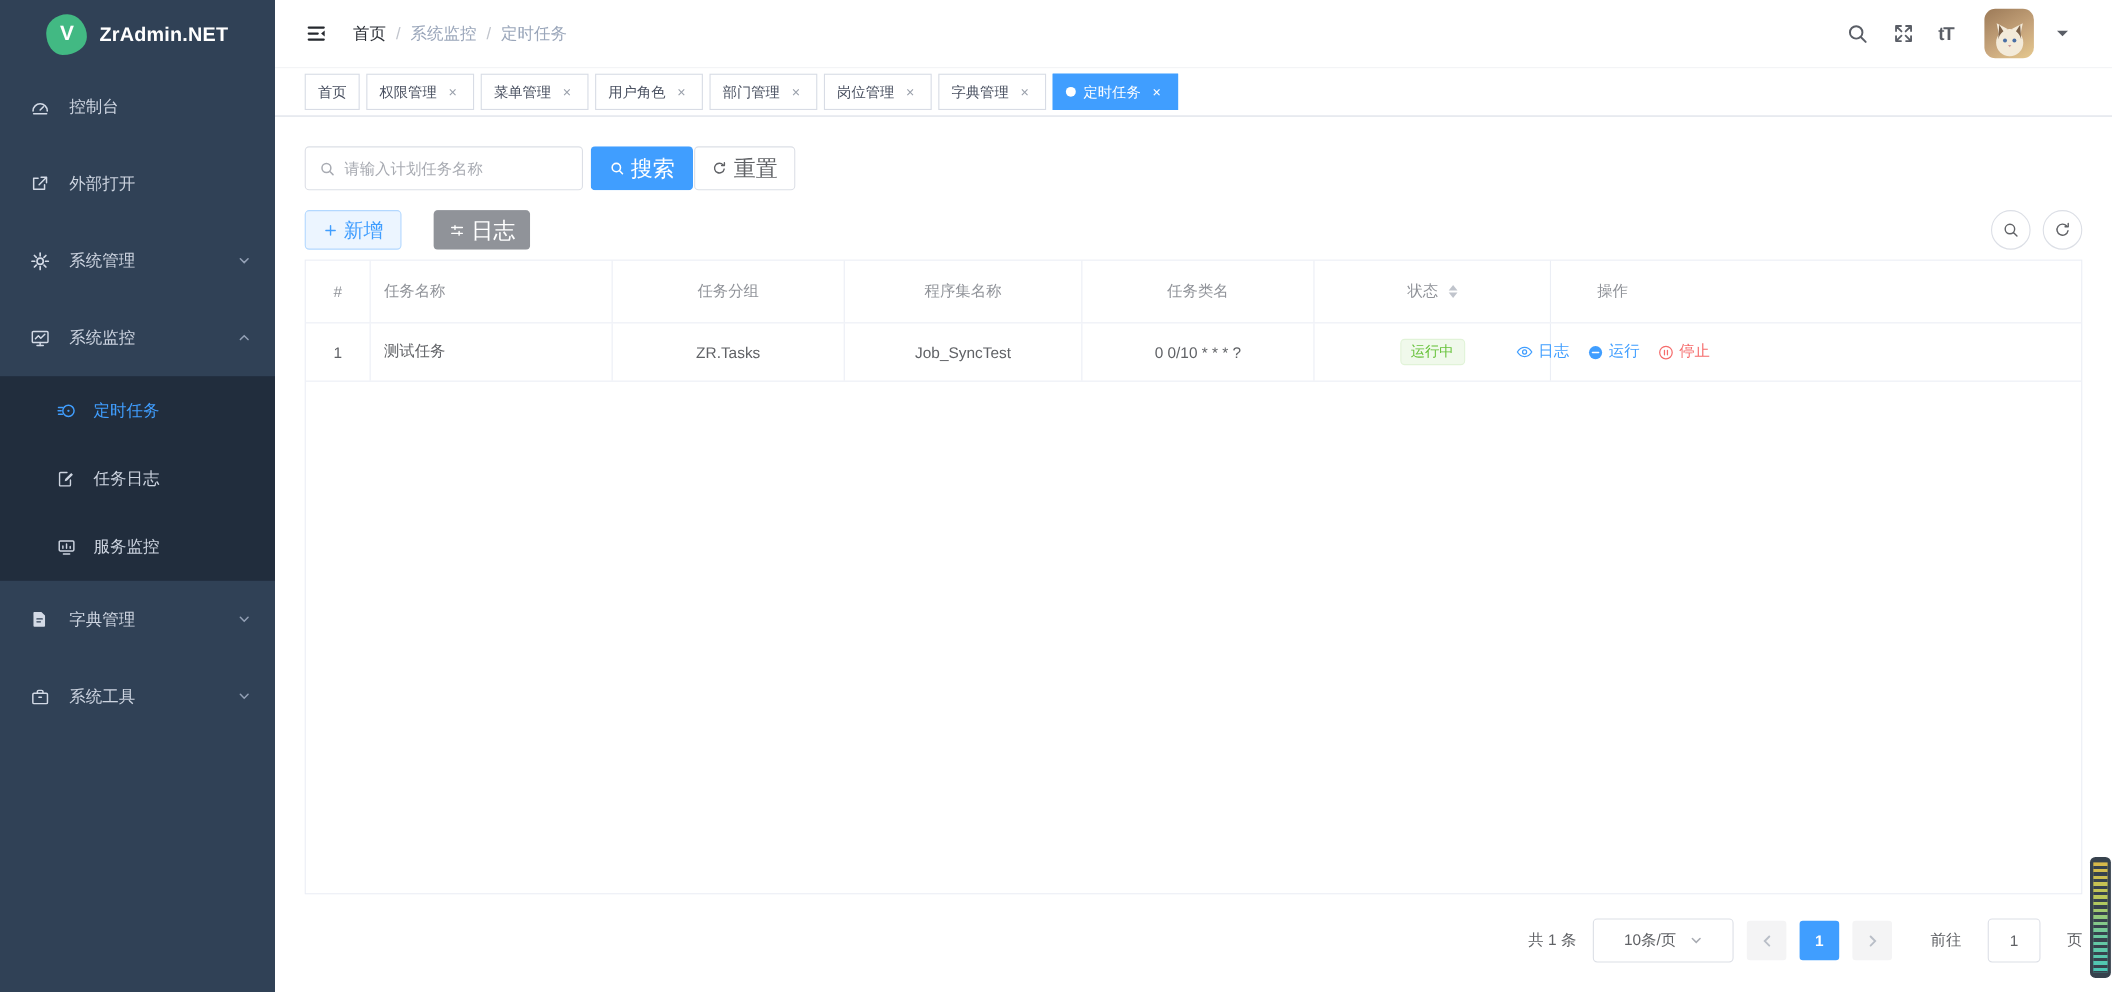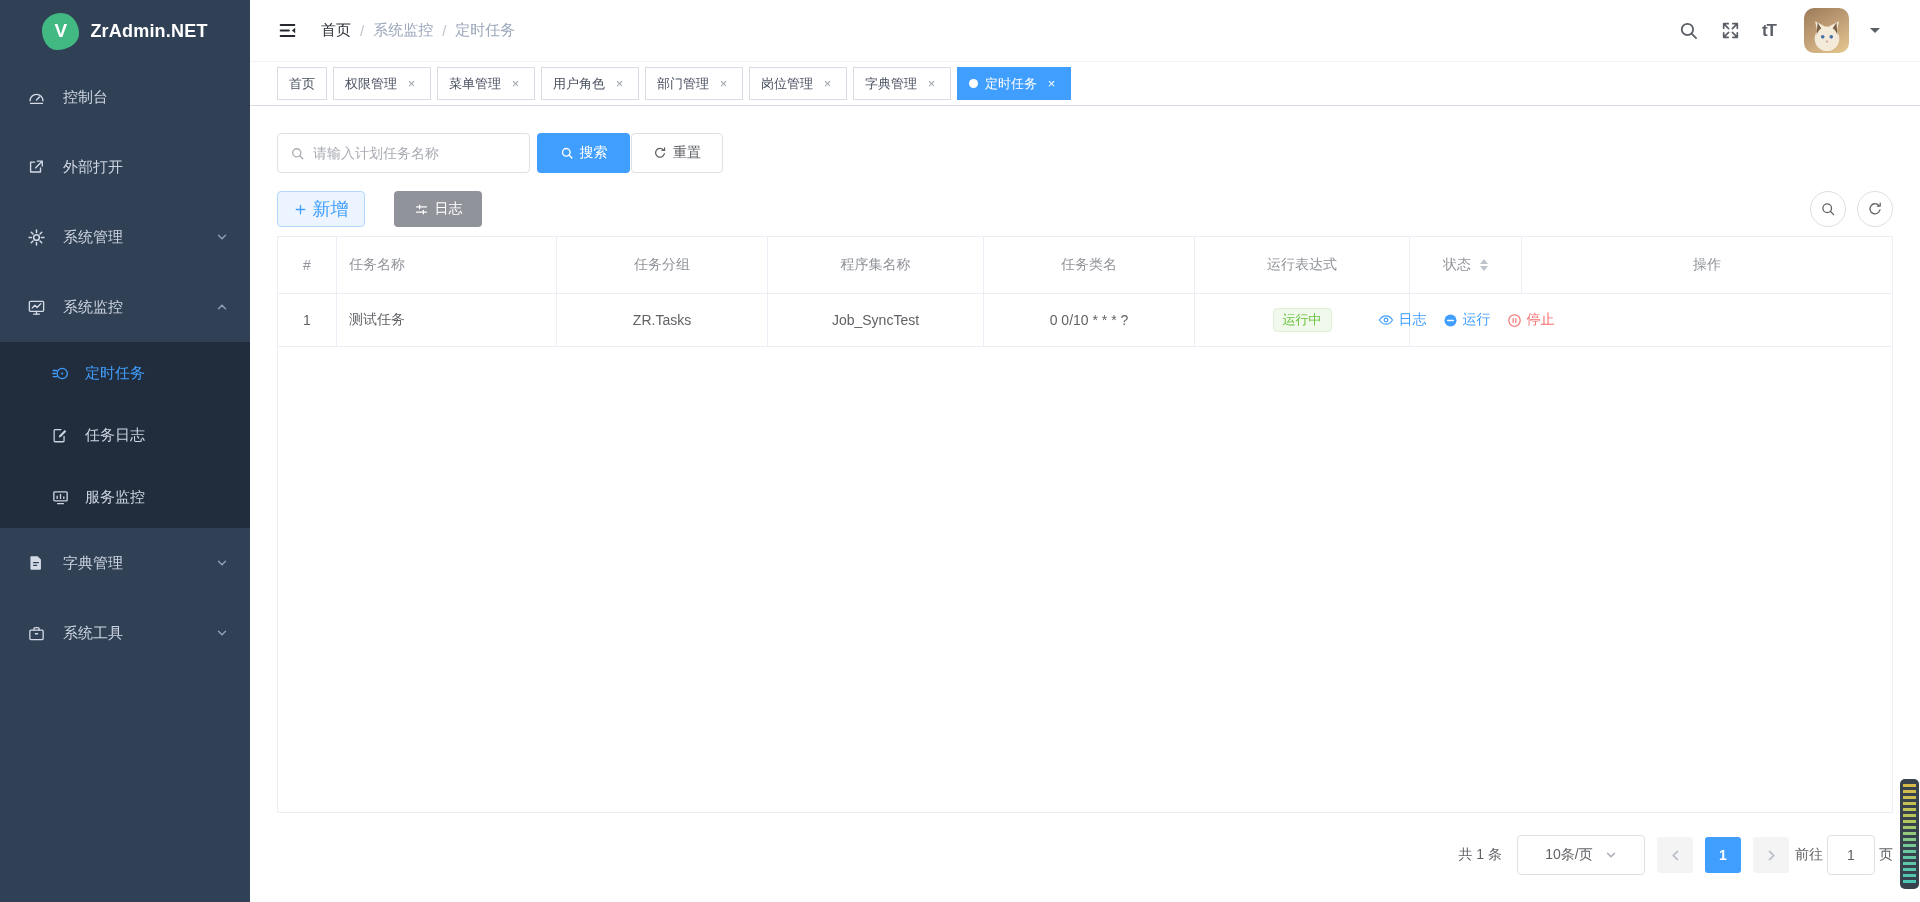--- a/index.html
+++ b/index.html
@@ -44,21 +44,21 @@
   .tab.active .x{color:#fff}
   .dot{width:9px;height:9px;border-radius:50%;background:#fff}
 
   .content{flex:1;padding:27px;position:relative}
   .search-row{display:flex;align-items:center}
   .s-input{width:253px;height:40px;border:1px solid #dcdfe6;border-radius:4px;display:flex;align-items:center;
     gap:8px;padding:0 12px;color:#a8abb2;background:#fff}
   .s-input input{flex:1;border:none;outline:none;font-size:14px;color:#606266;min-width:0;background:transparent}
   .s-input input::placeholder{color:#a8abb2}
   .btn{height:40px;border-radius:4px;border:1px solid transparent;display:inline-flex;align-items:center;
-    justify-content:center;gap:6px;font-size:14px;cursor:pointer}
+    justify-content:center;gap:6px;font-size:20px;cursor:pointer}
   .btn-search{width:93px;background:#409eff;color:#fff;margin-left:7px}
   .btn-reset{width:92px;background:#fff;border-color:#dcdfe6;color:#606266;margin-left:1px}
 
   .action-row{margin-top:18px;display:flex;align-items:center}
   .btn-add{height:36px;width:88px;background:#ecf5ff;border-color:#b3d8ff;color:#409eff;font-size:18px}
   .btn-log{height:36px;width:88px;background:#909399;color:#fff;margin-left:29px}
   .circle-btn{width:36px;height:36px;border-radius:50%;border:1px solid #dcdfe6;background:#fff;color:#606266;
     display:flex;align-items:center;justify-content:center;cursor:pointer}
   .sp{margin-left:auto}
   .circle-btn + .circle-btn{margin-left:11px}
@@ -78,21 +78,21 @@
   .link{display:inline-flex;align-items:center;gap:5px;cursor:pointer;white-space:nowrap}
   .link-blue{color:#409eff}
   .link-red{color:#f56c6c}
 
   .pagination{margin-top:22px;display:flex;justify-content:flex-end;align-items:center;font-size:14px;color:#606266}
   .page-select{width:128px;height:40px;border:1px solid #dcdfe6;border-radius:4px;margin-left:15px;
     display:flex;align-items:center;justify-content:center;gap:12px;cursor:pointer;color:#606266}
   .pg-btn{width:36px;height:36px;border-radius:3px;background:#f4f4f5;display:flex;align-items:center;
     justify-content:center;margin-left:12px;cursor:pointer;color:#bfc3cb}
   .pg-btn.current{background:#409eff;color:#fff;font-weight:700;font-size:14px}
-  .goto{display:flex;align-items:center;gap:4px;margin-left:6px}
+  .goto{display:flex;align-items:center;gap:24px;margin-left:35px}
   .goto input{width:48px;height:40px;border:1px solid #dcdfe6;border-radius:4px;text-align:center;
     font-size:14px;color:#606266;outline:none}
 
   .edge-widget{position:absolute;right:1px;top:779px;width:19px;height:110px;background:#37424d;
     border-radius:5px;padding:5px 3px;z-index:5}
   .edge-stripes{width:100%;height:100%;position:relative;background:linear-gradient(to bottom,#d8b84a,#b7c85a 35%,#6cc99f 65%,#49c5b6)}
   .edge-stripes::after{content:"";position:absolute;inset:0;
     background:repeating-linear-gradient(to bottom,transparent 0 3px,#37424d 3px 6px)}
   svg{display:block}
 </style>
@@ -360,21 +360,20 @@
         </span>
       </div>
 
       <div class="table">
         <div class="tr thead">
           <div class="c">#</div>
           <div class="c c--left">任务名称</div>
           <div class="c">任务分组</div>
           <div class="c">程序集名称</div>
           <div class="c">任务类名</div>
-          <div class="c">运行表达式</div>
           <div class="c">
             <span>状态</span>
             <span class="sorters">
               <i class="car-up"></i>
               <i class="car-dn"></i>
             </span>
           </div>
           <div class="c">操作</div>
         </div>
 

